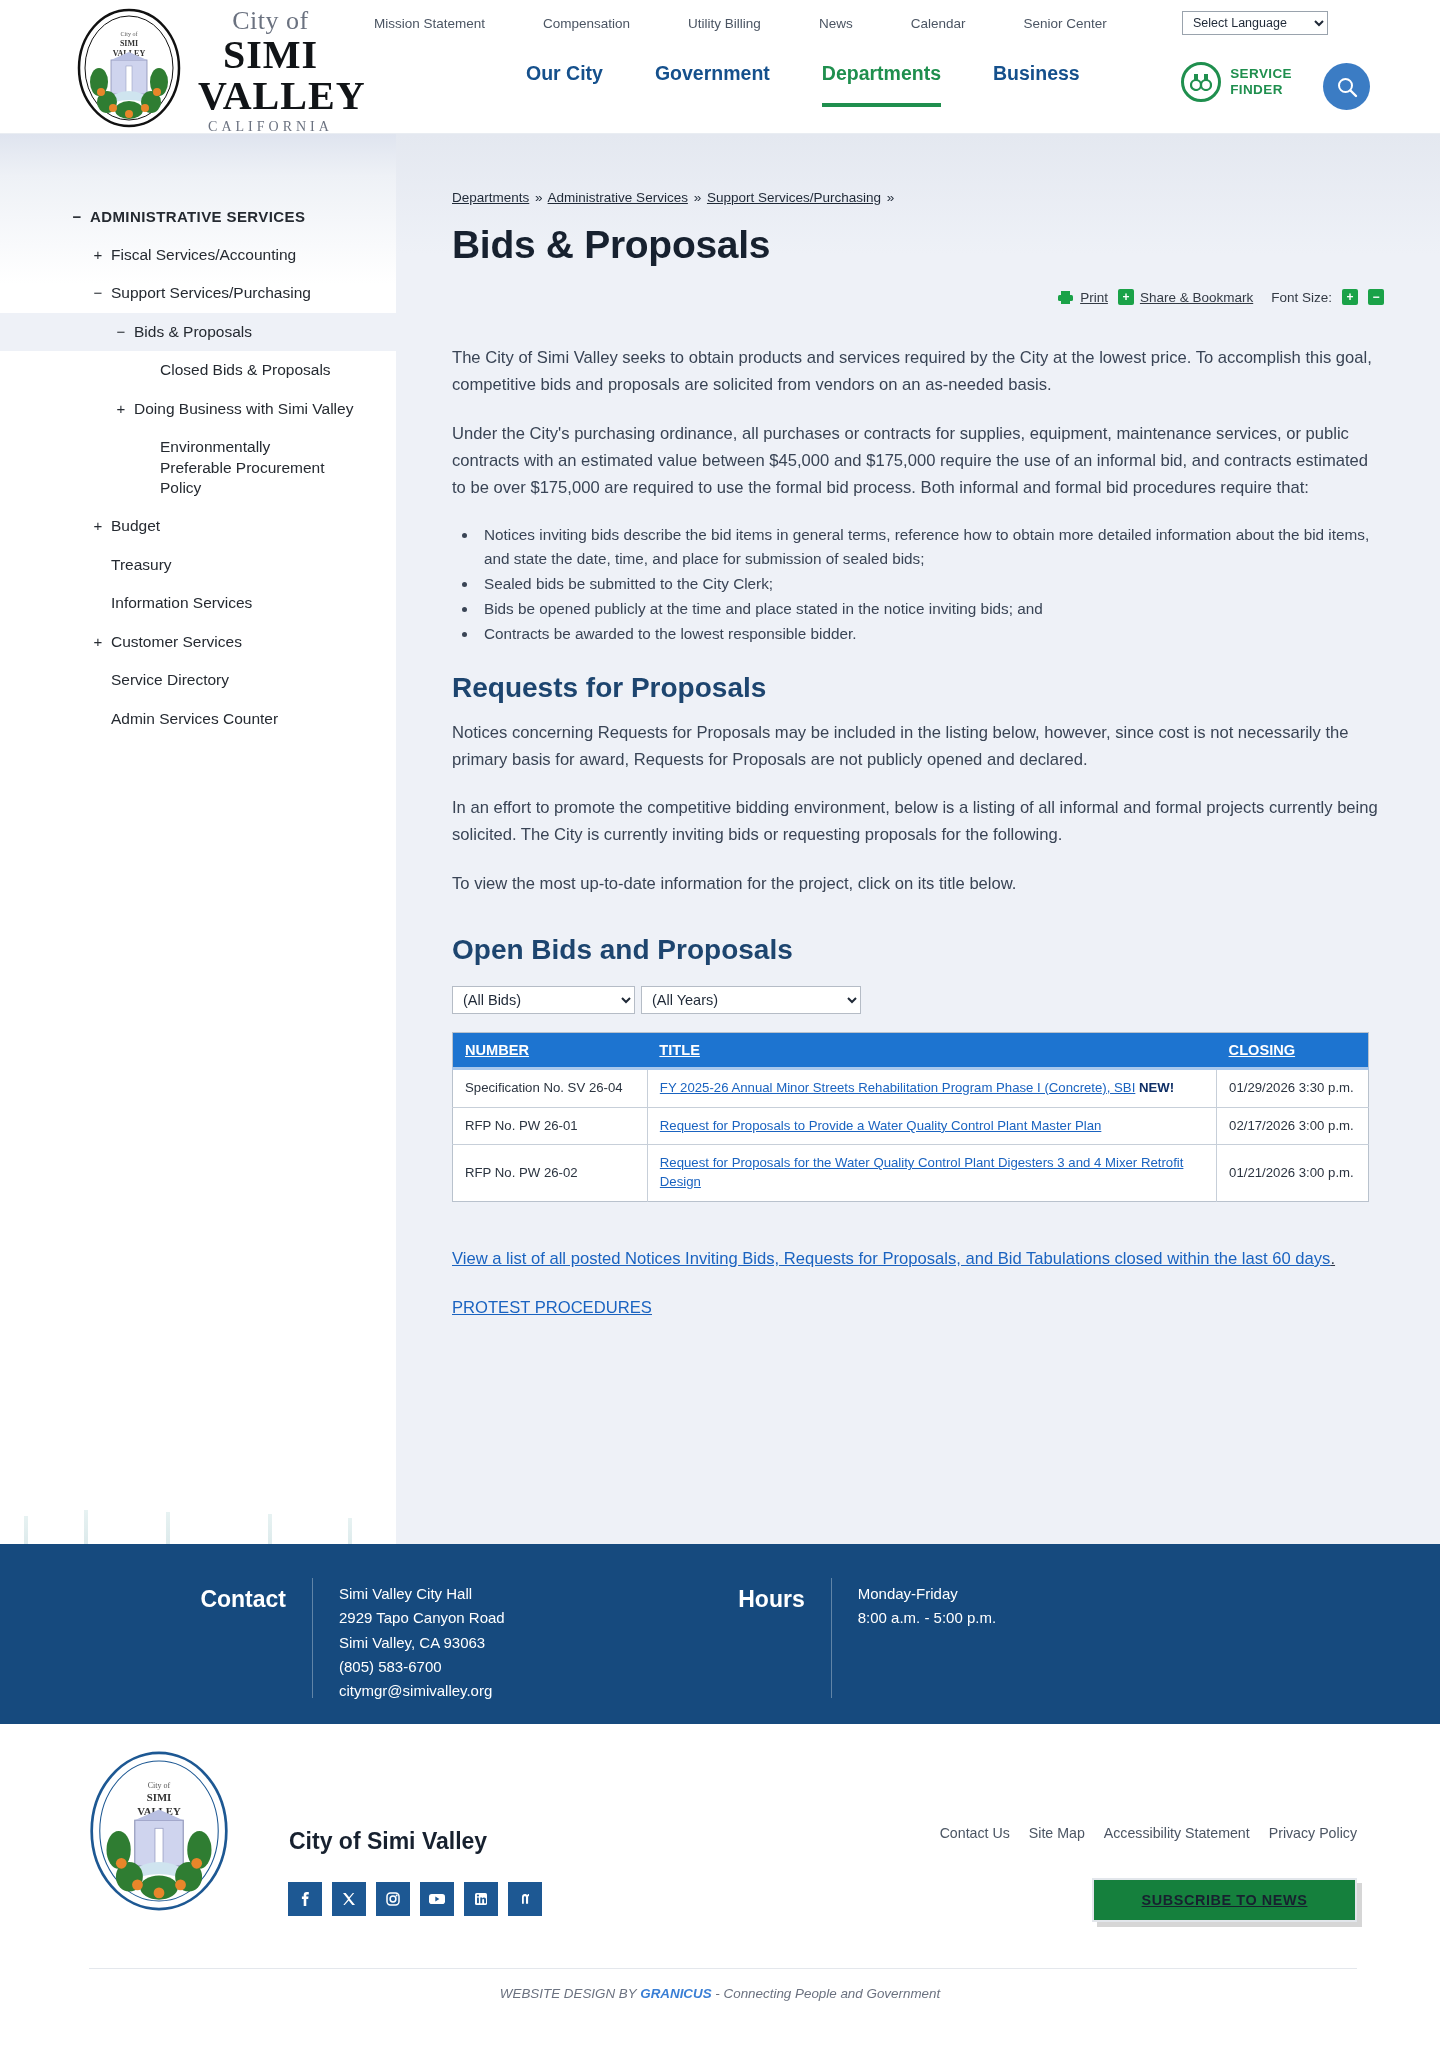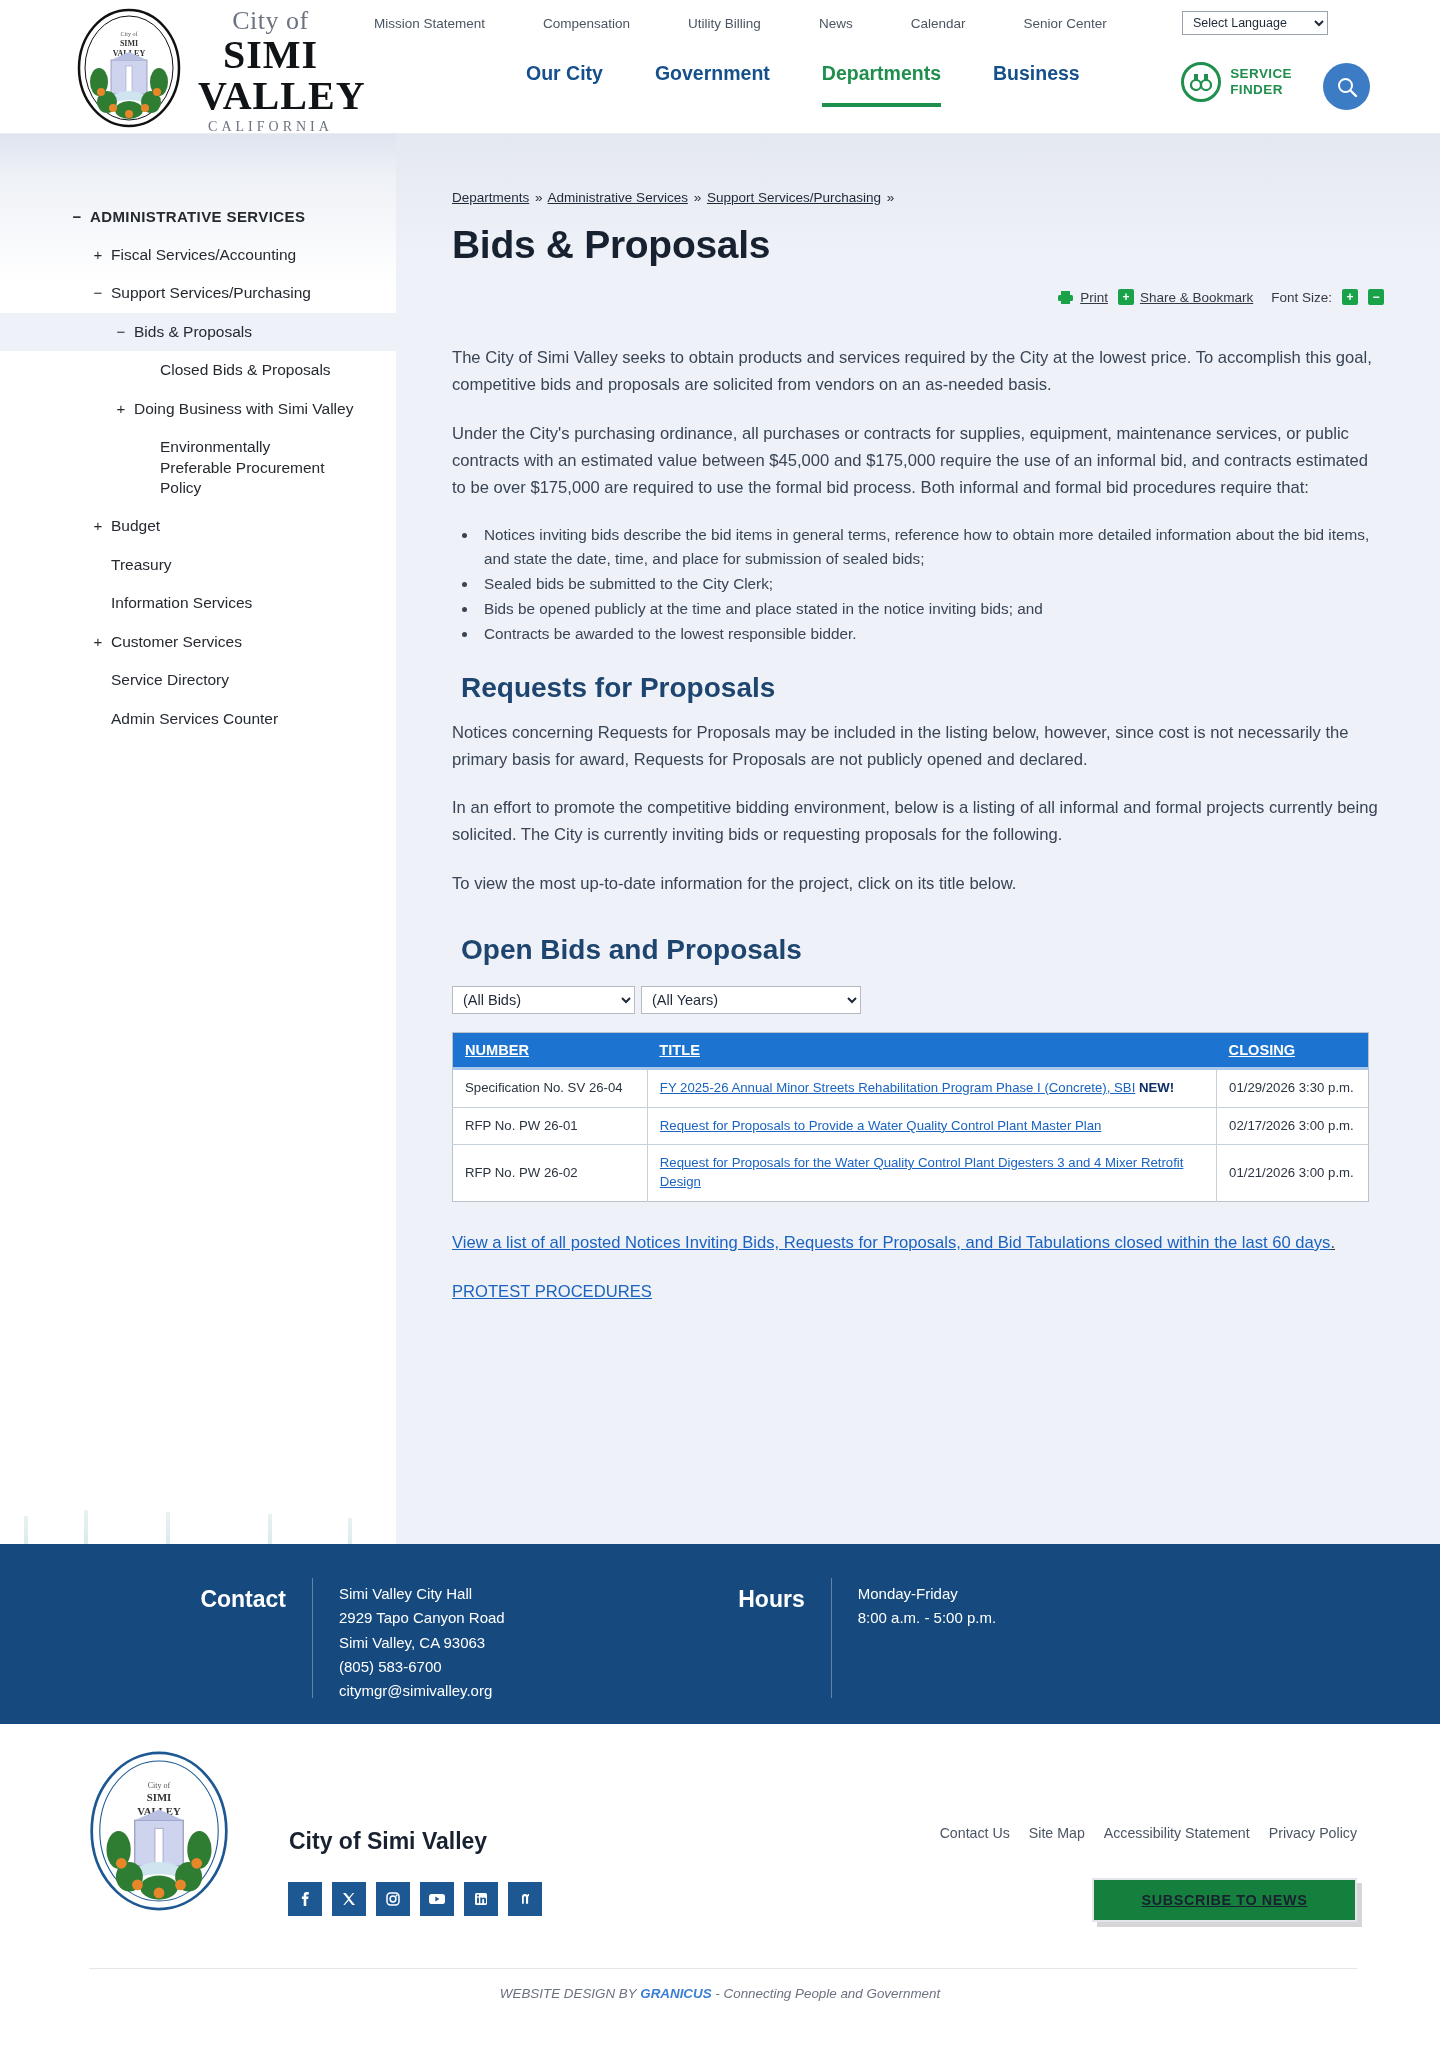--- a/index.html
+++ b/index.html
@@ -228,21 +228,21 @@
     font-size: 15.3px;
     line-height: 1.52;
     color: #394455;
     margin-bottom: 2px;
     padding-left: 6px;
   }
   h2.sect {
     font-size: 28px;
     font-weight: bold;
     color: #1d456f;
-    margin: 8px 0 16px 9px;
+    margin: 8px 0 16px 0;
   }
   h2.sect.open { margin-top: 36px; margin-bottom: 20px; }
 
   .selects { display: flex; gap: 6px; margin-bottom: 18px; }
   .selects select {
     height: 28px;
     font-size: 14.5px;
     font-family: "Liberation Sans", sans-serif;
     color: #1f2937;
     border: 1px solid #b5bcc6;
@@ -278,21 +278,21 @@
     border-top: 1px solid #c7cfd9;
     border-right: 1px solid #c7cfd9;
     vertical-align: middle;
     line-height: 1.42;
   }
   table.bids tbody td:last-child { border-right: none; }
   table.bids tbody tr:first-child td { border-top: none; }
   table.bids a { color: #1a63c0; text-decoration: underline; }
   .newtag { color: #0f2f66; font-weight: bold; }
 
-  .postlinks { margin-top: 28px; text-decoration: underline; }
+  .postlinks { margin-top: 44px; text-decoration: underline; }
   .postlinks a {
     color: #1a63c0; text-decoration: underline;
     font-size: 16.6px; line-height: 1.6;
   }
   .postlinks p { margin-bottom: 22px; color: #394455; font-size: 16.6px; }
   .protest { margin-top: 6px; }
 
   
   .herostrip {
     position: absolute;

